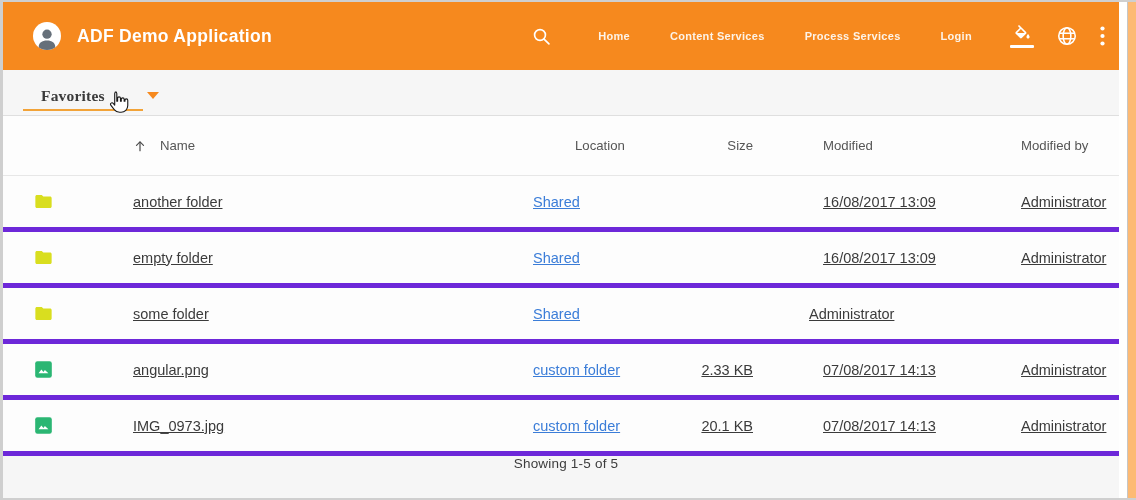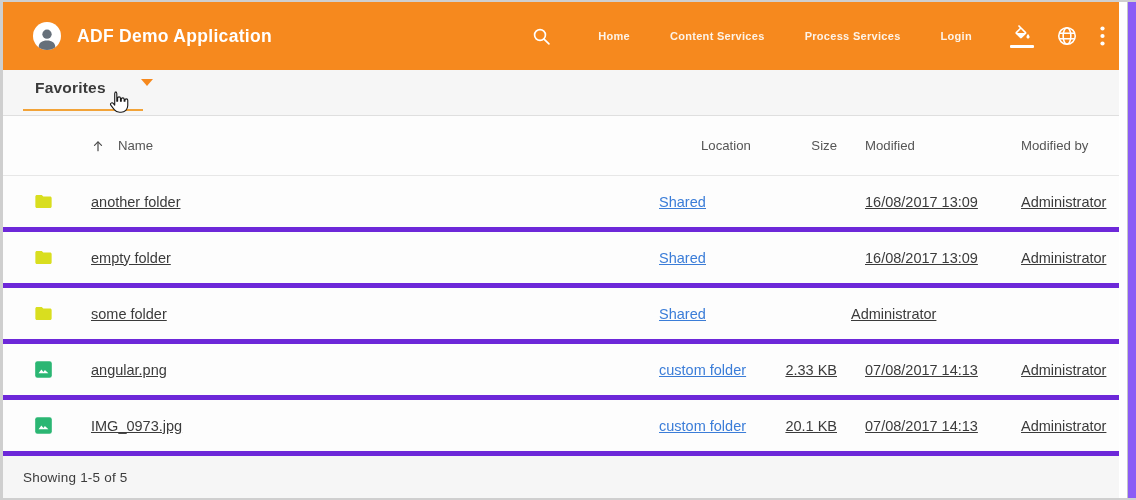--- a/index.html
+++ b/index.html
@@ -1,19 +1,19 @@
 <!DOCTYPE html>
 <html><head>
 <meta charset="utf-8">
 <style>
   * { margin:0; padding:0; box-sizing:border-box; }
   html,body { width:1136px; height:500px; background:#e9e9e9; font-family:"Liberation Sans", sans-serif; }
   .frame {
     position:relative; width:1136px; height:500px;
-    background:#8b5cf6;
+    background:#fdba74;
     border-top:2px solid #cfcfcf; border-bottom:2px solid #cfcfcf; border-left:3px solid #cfcfcf;
     overflow:hidden;
   }
   .content {
     position:relative; width:1125px; height:496px; background:#fdfdfd;
     border-right:1px solid #c6c6c6;
   }
   .right-strip { position:absolute; right:0; top:0; width:8px; height:496px; background:#fff; }
 
   
@@ -36,51 +36,51 @@
   .theme-btn { margin-left:38px; flex-direction:column; }
   .theme-bar { width:24px; height:3px; background:#fff; margin-top:1px; border-radius:1px; }
   .globe-btn { margin-left:22px; }
   .kebab-btn { margin-left:22px; }
 
   
   .tabbar {
     position:relative; height:46px; background:#f6f6f6; border-bottom:1px solid #dfdfdf;
   }
   .fav-tab {
-    position:absolute; left:32px; top:9px; width:120px; height:33px;
-    display:flex; cursor:pointer;
+    position:absolute; left:38px; top:9px; width:120px; height:33px;
+    display:flex; align-items:center; cursor:pointer;font-family:Liberation Serif, serif;
   }
   .fav-label { font-size:15.5px; font-weight:bold; color:#3a3a3a; letter-spacing:.2px; }
   .caret-down {
     width:0; height:0; border-left:6px solid transparent; border-right:6px solid transparent;
     border-top:7px solid #F6891E; margin-left:auto; margin-right:2px;
   }
   .fav-underline { position:absolute; left:20px; bottom:4px; width:120px; height:2px; background:#f2a338; }
   .hand-cursor { position:absolute; left:103px; top:19px; pointer-events:none; }
 
   
   .grid-row {
     display:grid; grid-template-columns:64px 1fr 120px 58px 170px 120px;
-    align-items:center; padding-left:24px;
+    align-items:center; padding-left:24px;gap:42px;
   }
   .thead { height:60px; background:#fdfdfd; color:#565656; font-size:13.2px; border-bottom:1px solid #e7e7e7; }
   .th-name { display:flex; align-items:center; gap:13px; }
   .th-location { padding-left:42px; }
   .c-size, .th-size { text-align:right; }
   .c-mod, .th-mod { padding-left:28px; }
   .c-modby, .th-modby { padding-left:14px; }
   .trow { height:56px; background:#fdfdfd; border-bottom:5px solid #6d28d9; font-size:14.5px; color:#3b3b3b; cursor:pointer;text-decoration:underline; }
   .c-icon { display:flex; align-items:center; padding-left:6px; }
   .file-icon { display:flex; }
   .link { color:#3b7dd8; text-decoration:underline; cursor:pointer; font-size:14.5px; }
 
   
   .tfoot {
     height:42px; background:#f6f6f6; display:flex; align-items:center;
-    padding:0 18px 0 20px; font-size:13.5px; color:#3c3c3c;
+    padding:0 18px 0 20px; font-size:13.5px; color:#3c3c3c;flex-direction:column;
   }
   .showing { letter-spacing:.2px; }
   .foot-right { margin-left:auto; display:flex; align-items:center; }
   .ipp-label { margin-right:14px; }
   .ipp-select { display:flex; align-items:center; cursor:pointer; }
   .ipp-value { margin-right:7px; }
   .caret-small {
     width:0; height:0; border-left:5px solid transparent; border-right:5px solid transparent;
     border-top:6px solid #4f4f4f;
   }

